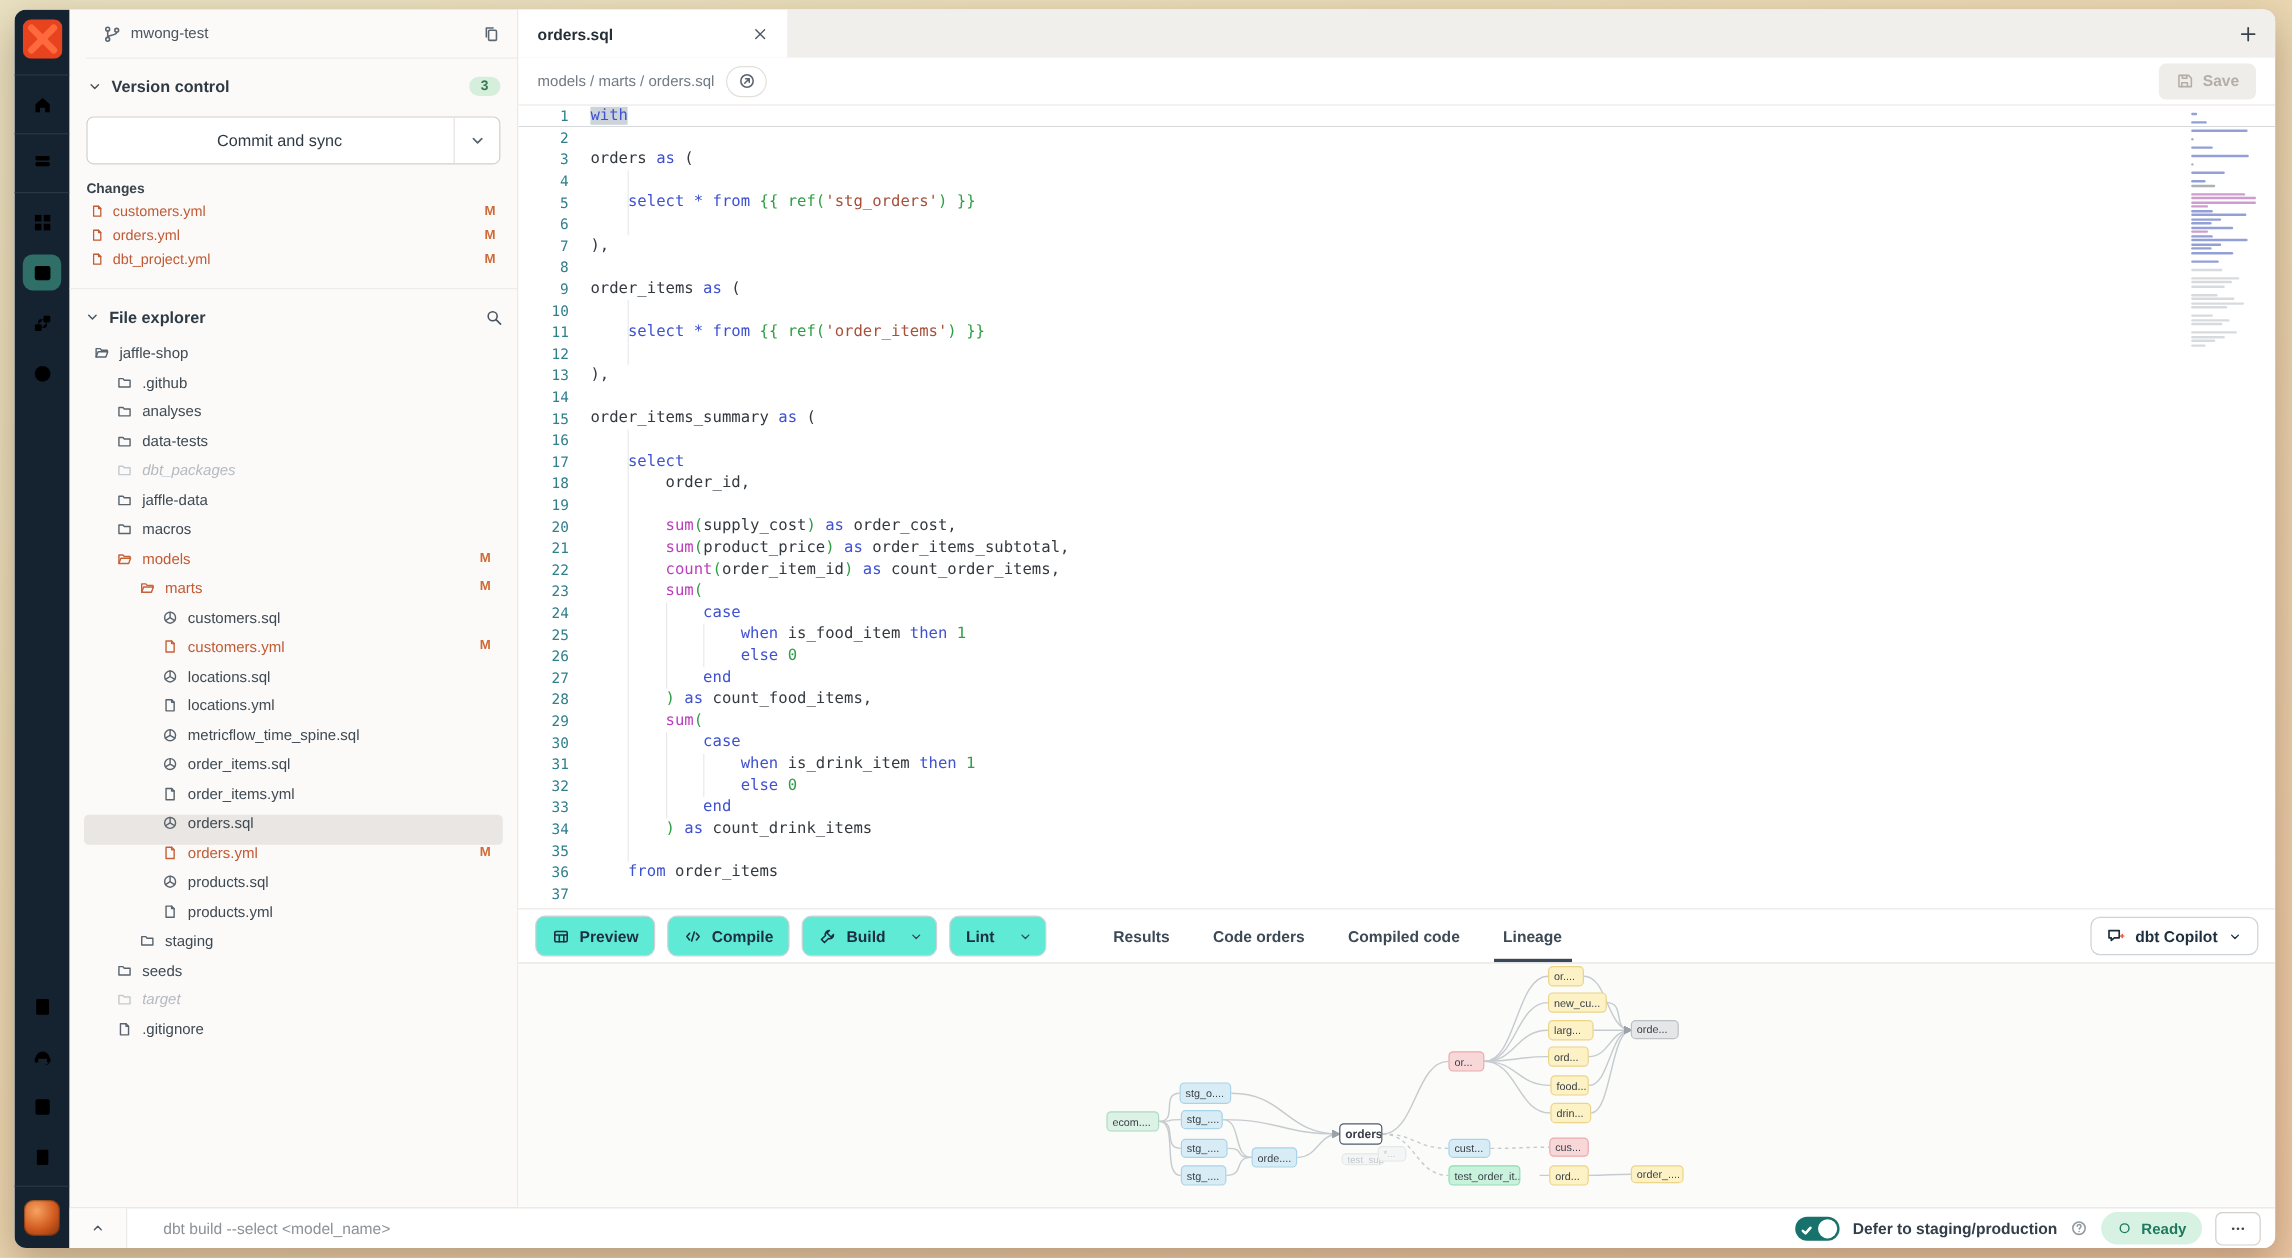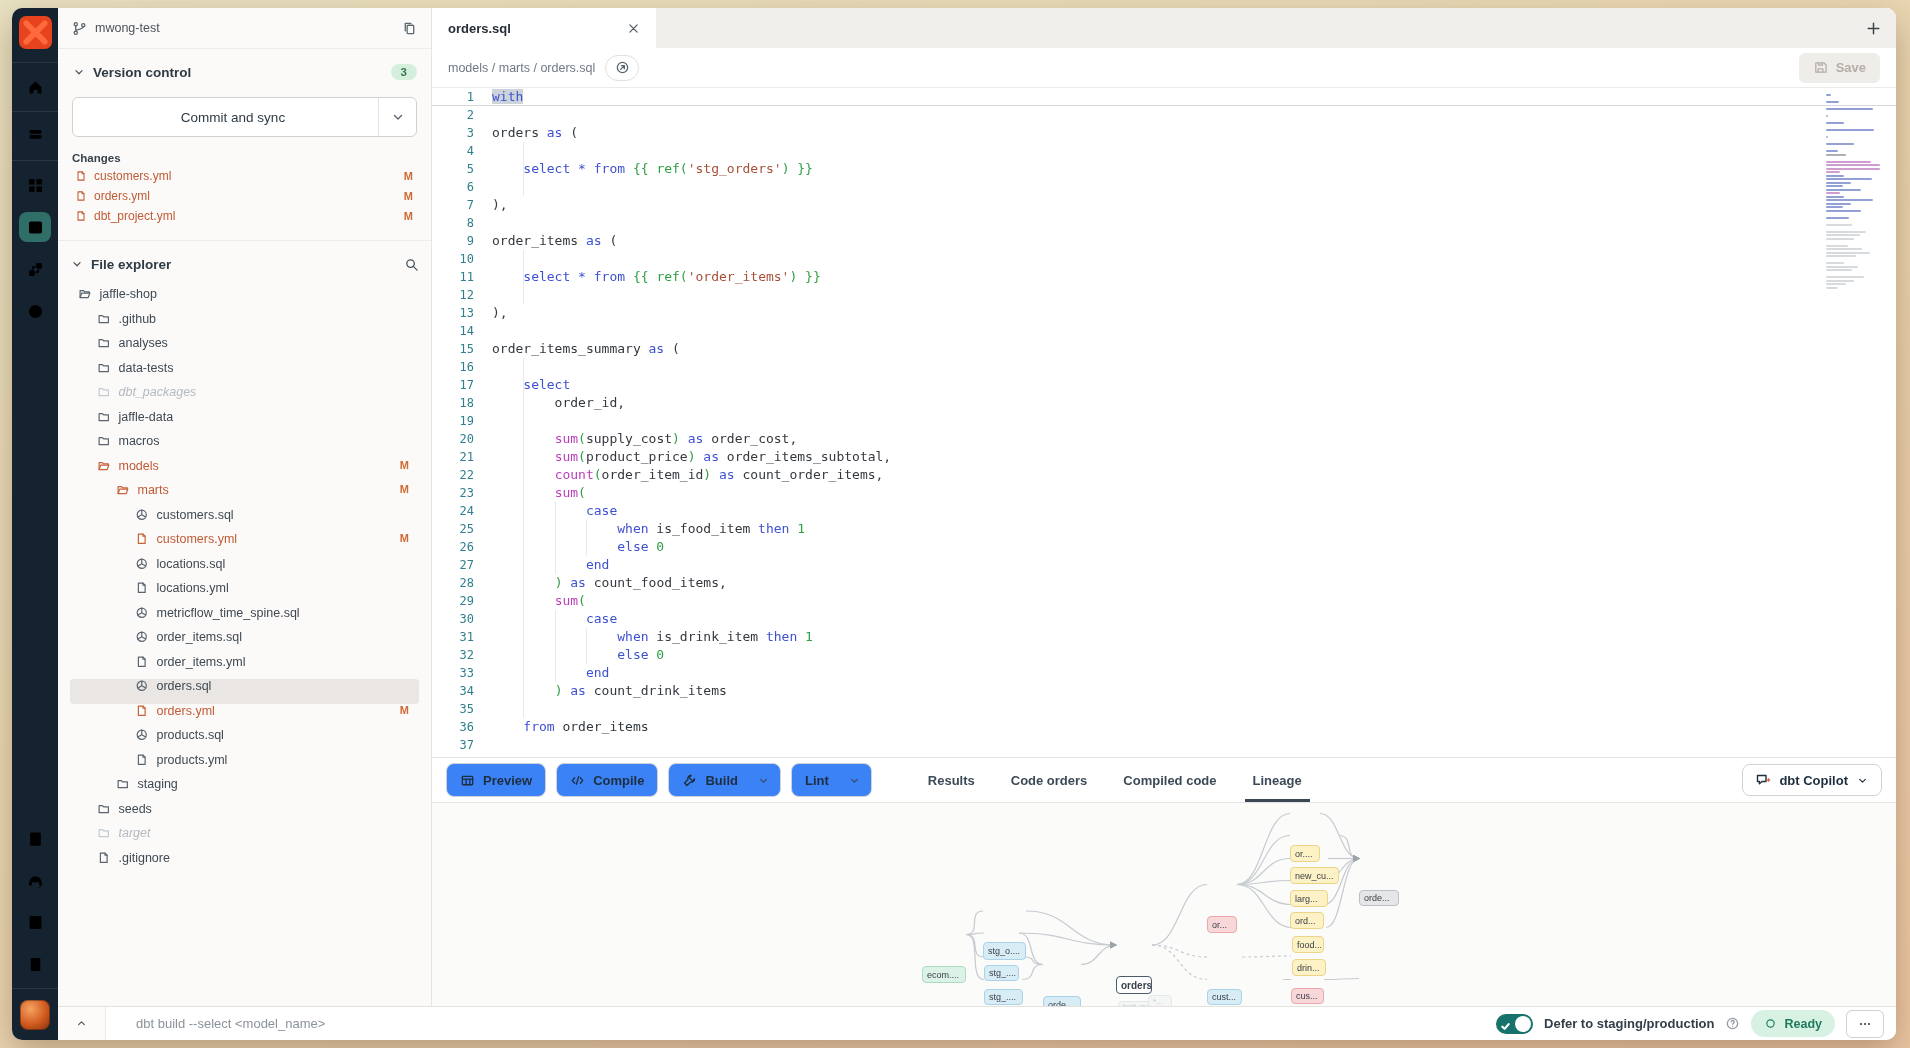--- a/index.html
+++ b/index.html
@@ -27,21 +27,21 @@
   .ic { display:inline-flex; width:16px; height:16px; flex-shrink:0; }
   .ic svg { width:100%; height:100%; fill:none; stroke:currentColor; stroke-width:1.4;
     stroke-linecap:round; stroke-linejoin:round; }
 
   .main-col { flex:1; display:flex; flex-direction:column; min-width:0; }
   .content-row { flex:1; display:flex; min-height:0; }
 
   
   .sidebar { width:374px; background:#fbfaf9; border-right:1px solid #e7e4e1; display:flex; flex-direction:column; flex-shrink:0; }
   .sb-header { height:41px; display:flex; align-items:center; gap:8px; padding:0 14px;
-    border-bottom:1px solid #eeebe8; color:#4a545e; font-size:12.5px; flex-shrink:0; }
+    border-bottom:1px solid #eeebe8; color:#4a545e; font-size:12.5px; flex-shrink:0;margin-left:14px; }
   .sb-header .ic { color:#5c666f; width:15px; height:15px; }
   .sb-header .grow { flex:1; }
   .vc-section { padding:8px 14px 16px; border-bottom:1px solid #eeebe8; flex-shrink:0; }
   .sec-head { display:flex; align-items:center; gap:7px; height:30px; color:#2e3a44;
     font-weight:bold; font-size:13.5px; }
   .sec-head .ic { width:14px; height:14px; color:#4a545e; }
   .badge-count { margin-left:auto; background:#d5efdc; color:#337a52; border-radius:11px;
     padding:2px 10px; font-size:11.5px; font-weight:bold; }
   .commit-btn { margin-top:10px; height:40px; width:100%; background:#fff; border:1px solid #d3d0cc;
     border-radius:6px; display:flex; align-items:center; font-size:13.5px; color:#2e3a44; cursor:pointer; }
@@ -97,41 +97,41 @@
   .tk-s { color:#a8503a; } .tk-n { color:#2f9e44; } .tk-t { color:#34393f; }
   .tk-hl { background:#ccd3d9; }
   .ig { position:absolute; top:0; bottom:0; width:1px; background:#e7e9eb; }
 
   .minimap { position:absolute; right:12px; top:6px; width:58px; }
   .mbar { height:2px; margin-bottom:1.5px; border-radius:1px; }
 
   
   .panel { border-top:1px solid #e4e1dd; flex-shrink:0; }
   .ptoolbar { height:44px; background:#fff; display:flex; align-items:center; padding:0 14px; gap:10px; }
-  .pbtn { height:32px; border:1px solid #ced3d8; border-radius:8px; background:#3b82f6; display:flex;
+  .pbtn { height:32px; border:1px solid #ced3d8; border-radius:8px; background:#5eead4; display:flex;
     align-items:center; gap:8px; padding:16px 13px; font-size:13px; font-weight:bold; color:#1d2f3f; cursor:pointer;text-align:right; }
   .pbtn .ic { width:15px; height:15px; }
   .pbtn.split { padding-right:0; }
   .pbtn-caret { height:100%; width:34px; border-left:1px solid #ced3d8; display:flex;
     align-items:center; justify-content:center; color:#3c4752; }
   .pbtn-caret .ic { width:13px; height:13px; }
   .ptabs { display:flex; gap:36px; margin-left:46px; height:100%; align-items:stretch; }
   .ptab { font-size:13px; font-weight:bold; color:#3c4a57; display:flex; align-items:center;
     position:relative; cursor:pointer; }
   .ptab.active::after { content:""; position:absolute; left:-8px; right:-8px; bottom:0; height:3px; background:#3a4857; }
   .copilot-btn { margin-left:auto; height:32px; border:1px solid #ced3d8; border-radius:8px;
     background:#fff; display:flex; align-items:center; gap:8px; padding:0 12px; font-size:13px;
     font-weight:bold; color:#1d2f3f; cursor:pointer; }
   .copilot-btn .ic { width:16px; height:16px; }
 
   .lineage { position:relative; height:204px; background:#fbfbfa; border-top:1px solid #e6e3e0; overflow:hidden; }
   .edges { position:absolute; left:0; top:0; }
   .lnode { position:absolute; border-radius:4px; border:1px solid; font-size:9px;
     display:flex; align-items:center; padding:0 4px; color:#3a4148; overflow:hidden;
-    white-space:nowrap; cursor:pointer; background:#fff;margin-top:40px; }
+    white-space:nowrap; cursor:pointer; background:#fff; }
   .nd-blue   { background:#d8ecf6; border-color:#a9d3e8; }
   .nd-yellow { background:#fdf1c6; border-color:#ecd488; }
   .nd-pink   { background:#f8d7d8; border-color:#eba9ad; }
   .nd-green  { background:#ddf2e6; border-color:#abdcc2; }
   .nd-mint   { background:#c8f2dc; border-color:#90dcb4; }
   .nd-gray   { background:#e4e6e7; border-color:#bcc1c5; }
   .nd-selected { background:#fff; border:1.5px solid #4c5b6b; font-weight:bold; font-size:10px; }
   .nd-faint  { background:#f4f6f6; border-color:#e4e8e8; color:#c3c9cd; font-size:8px; }
 
   .lcontrols { position:absolute; top:18px; right:36px; display:flex; align-items:center; gap:9px; }

